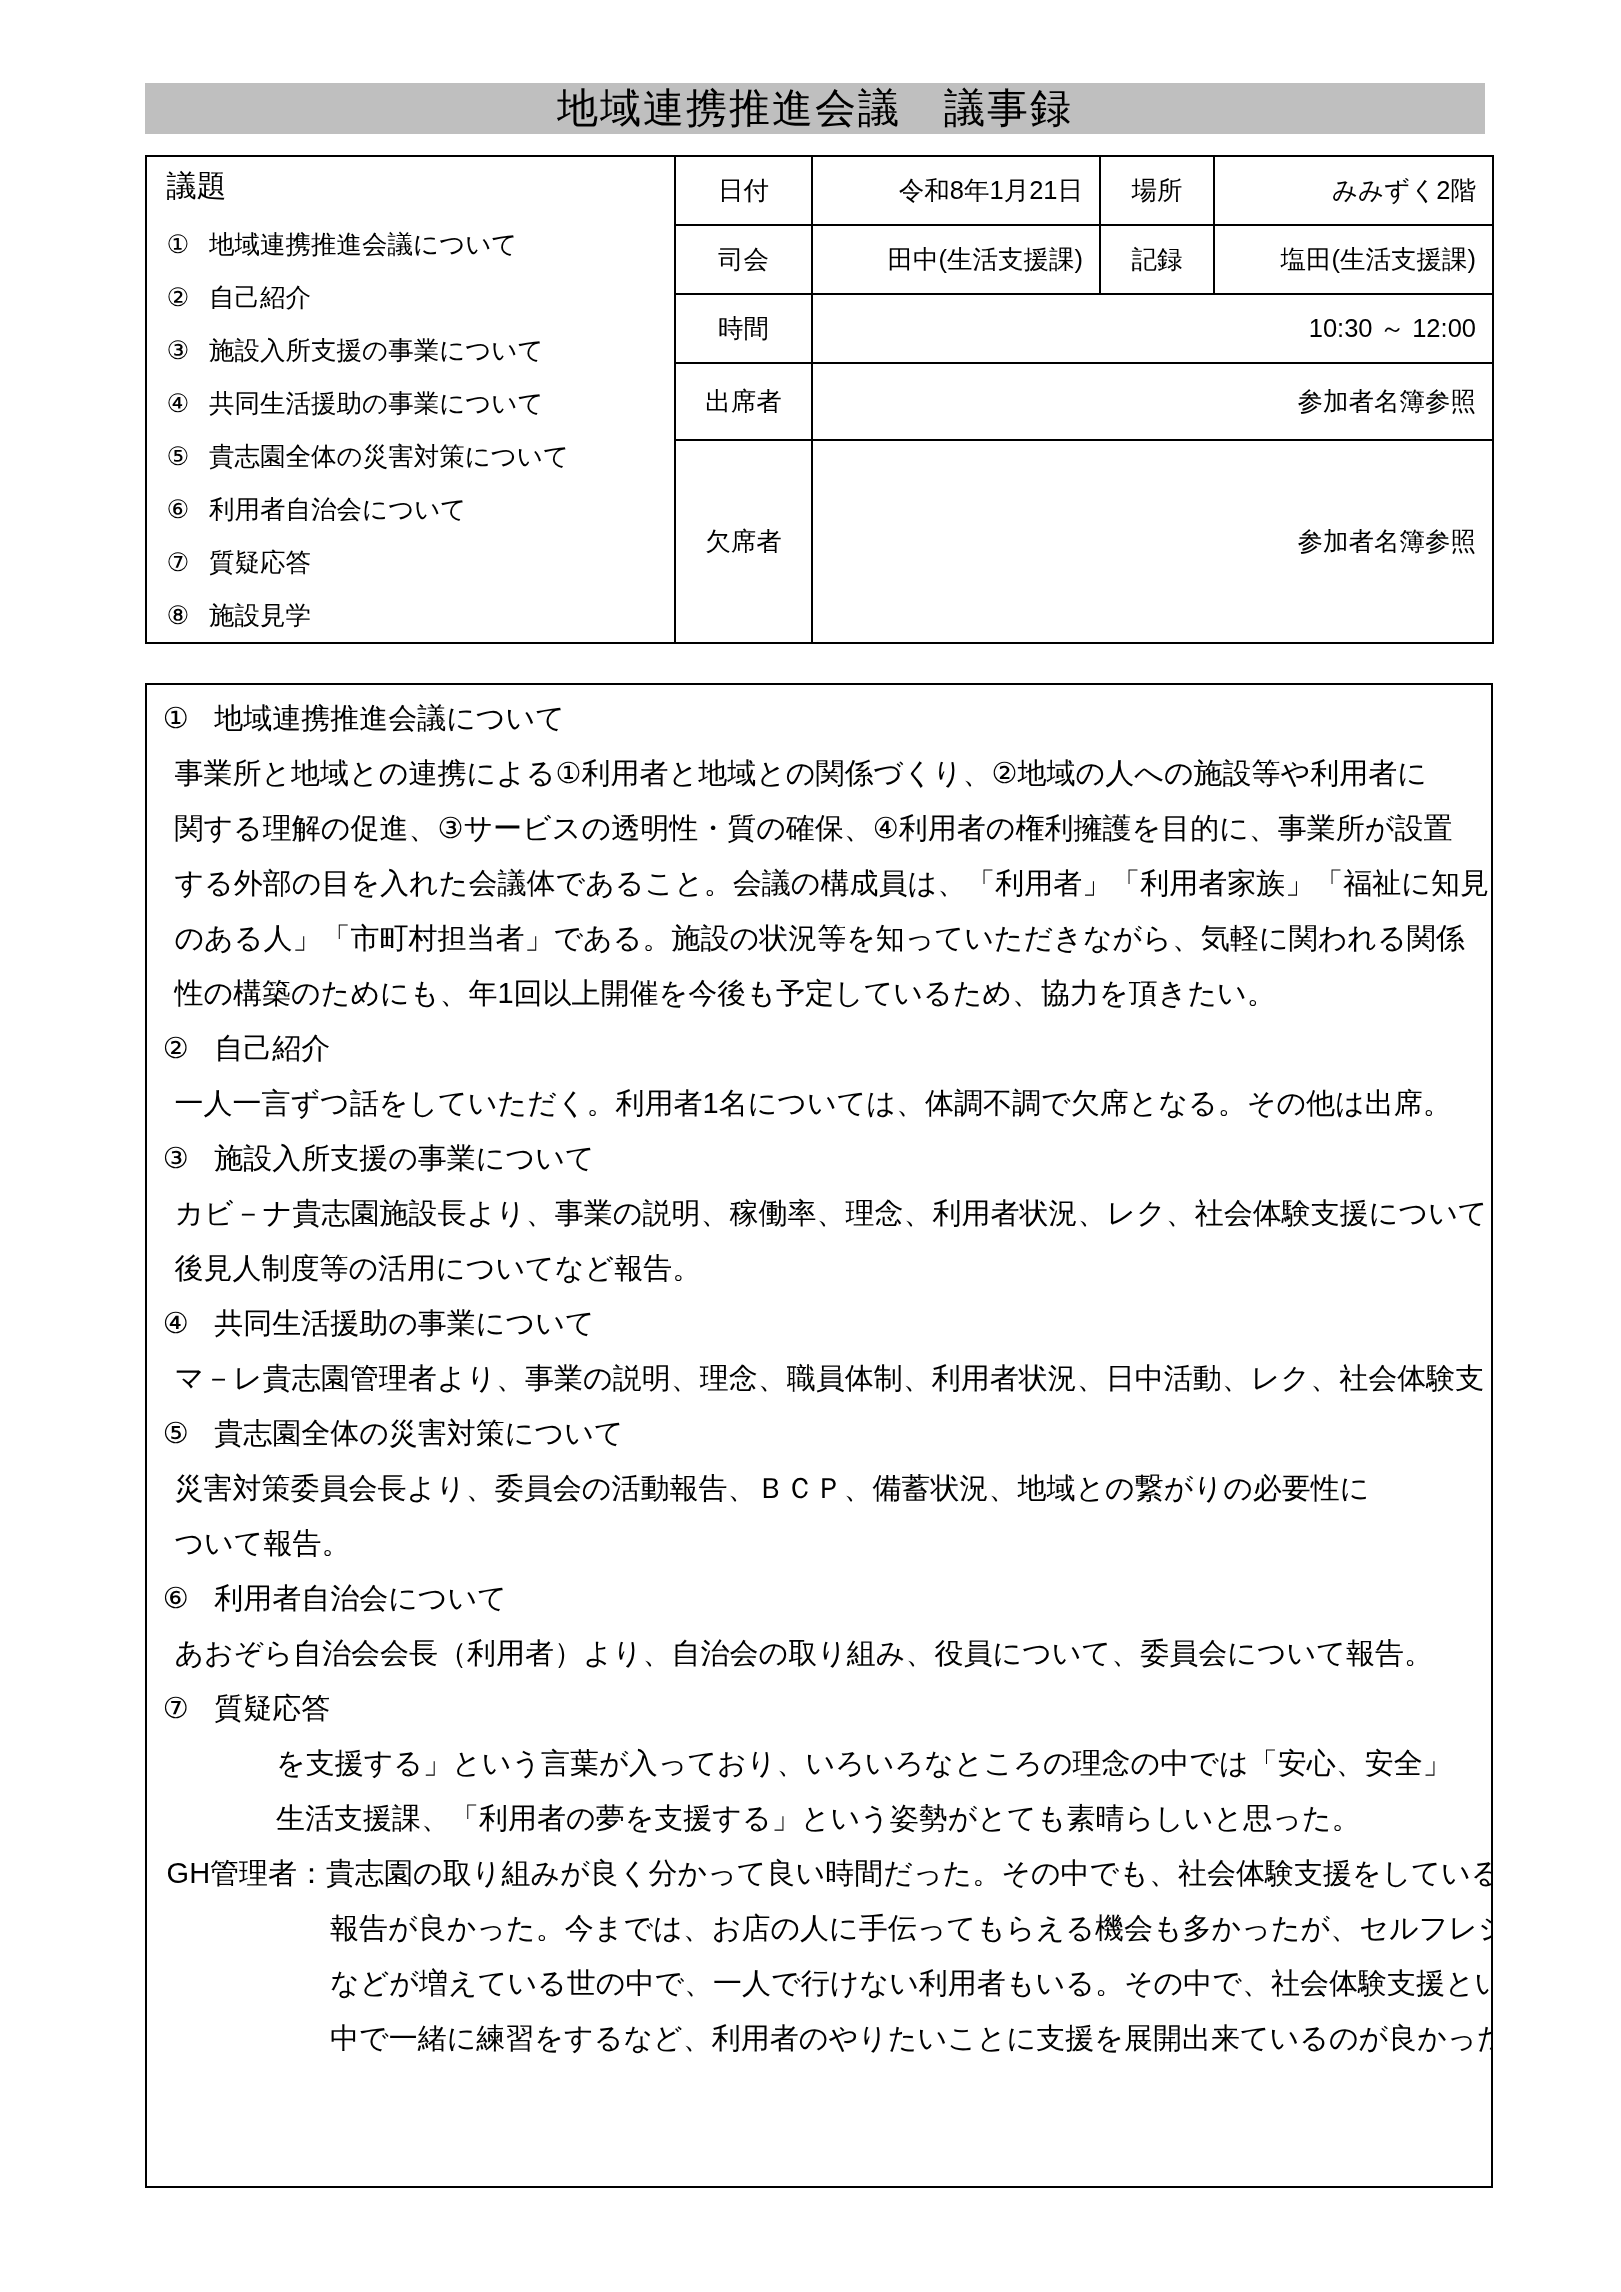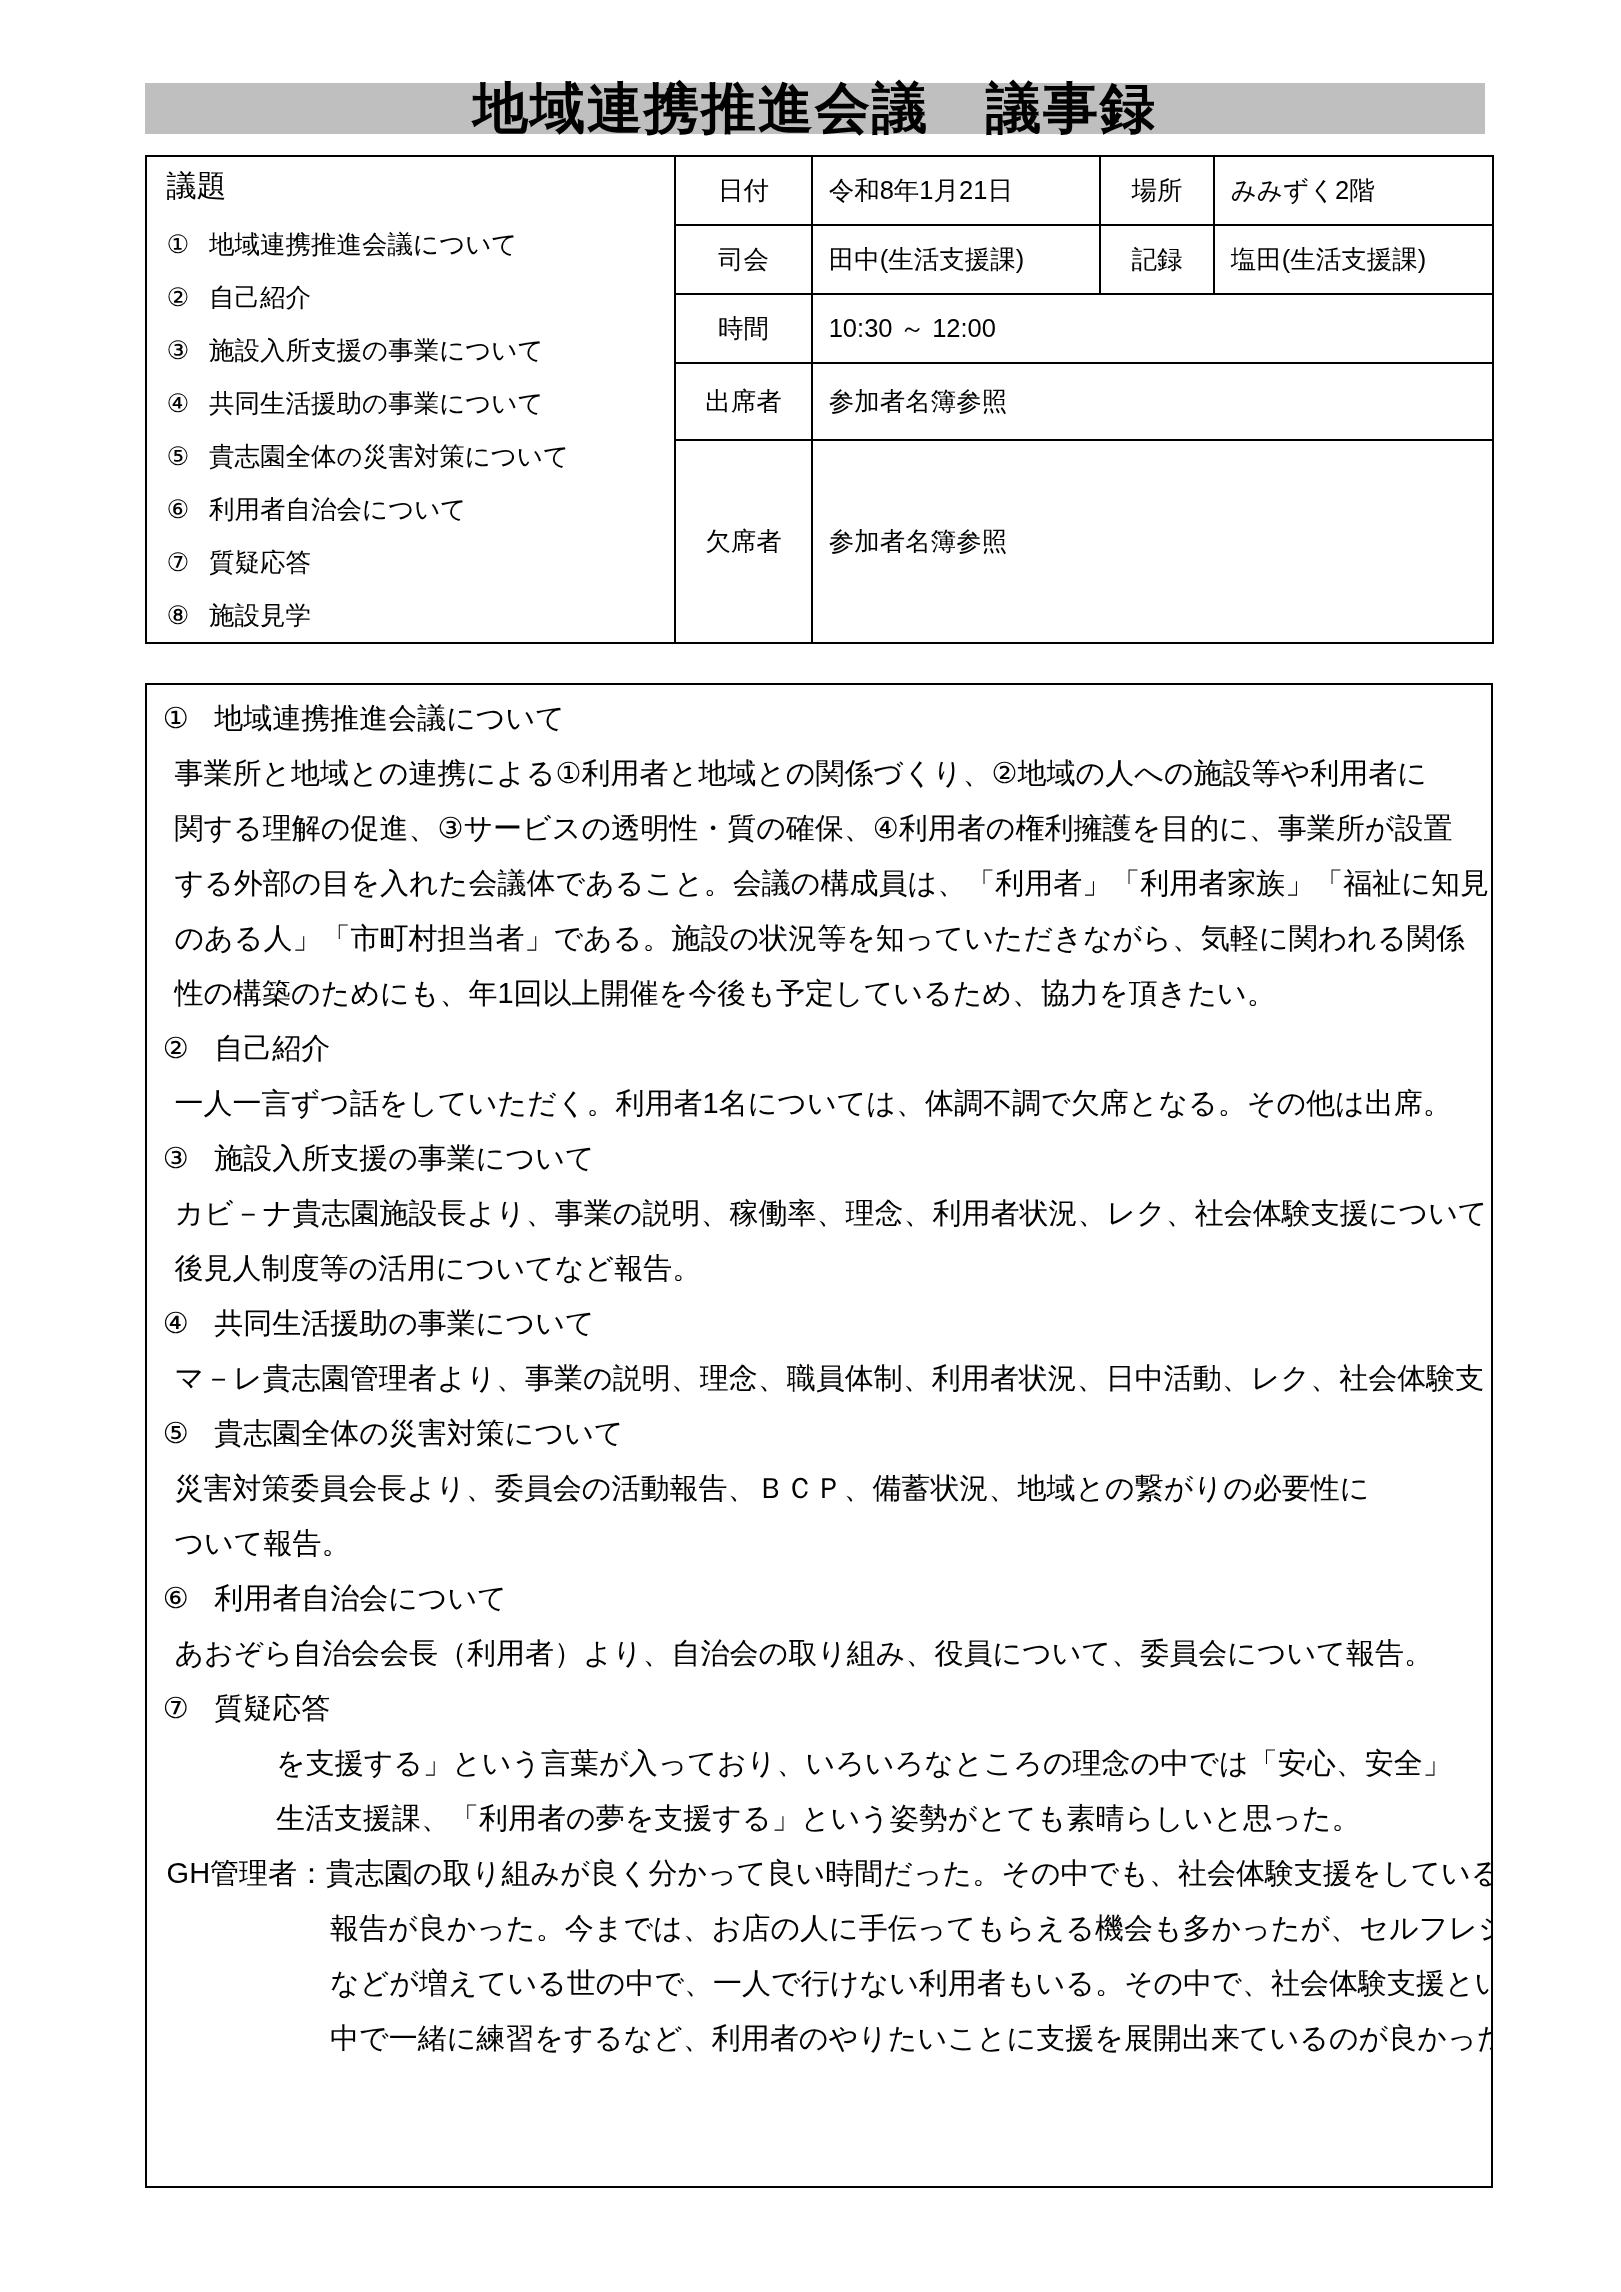--- a/index.html
+++ b/index.html
@@ -8,38 +8,38 @@
     width:1621px;height:2293px;
     background:#ffffff;
     color:#000000;
     font-family:"Liberation Sans","DejaVu Sans",sans-serif;
     overflow:hidden;
   }
   .title-bar{
     position:absolute;left:145px;top:83px;width:1340px;height:51px;
     background:#bfbfbf;
     text-align:center;line-height:51px;
-    font-size:55px;font-weight:bold;letter-spacing:2px;
+    font-size:41px;font-weight:normal;letter-spacing:2px;
   }
   
   .info-table{
     position:absolute;left:145px;top:155px;
     border-collapse:collapse;table-layout:fixed;
     width:1348px;height:475px;
     border:2.9px solid #000;
   }
   .info-table td{
     border:2px solid #000;
     font-size:25.5px;
     box-sizing:border-box;
     padding:16px;
     vertical-align:middle;
   }
   .info-table td.lbl{text-align:center;}
-  .info-table td.val{text-align:left;padding-left:15.7px;border-radius:22px;}
+  .info-table td.val{text-align:right;padding-left:15.7px;border-radius:22px;}
   td.agenda-cell{
     vertical-align:top;
     padding:13.7px 0 0 19.6px;
   }
   .agenda-title{font-size:30px;height:47px;line-height:29px;}
   .agenda-item{height:53px;line-height:53px;font-size:25.5px;white-space:nowrap;}
   .agenda-item .num{margin-right:19.6px;}
   
   .minutes-box{
     position:absolute;left:145px;top:683px;

